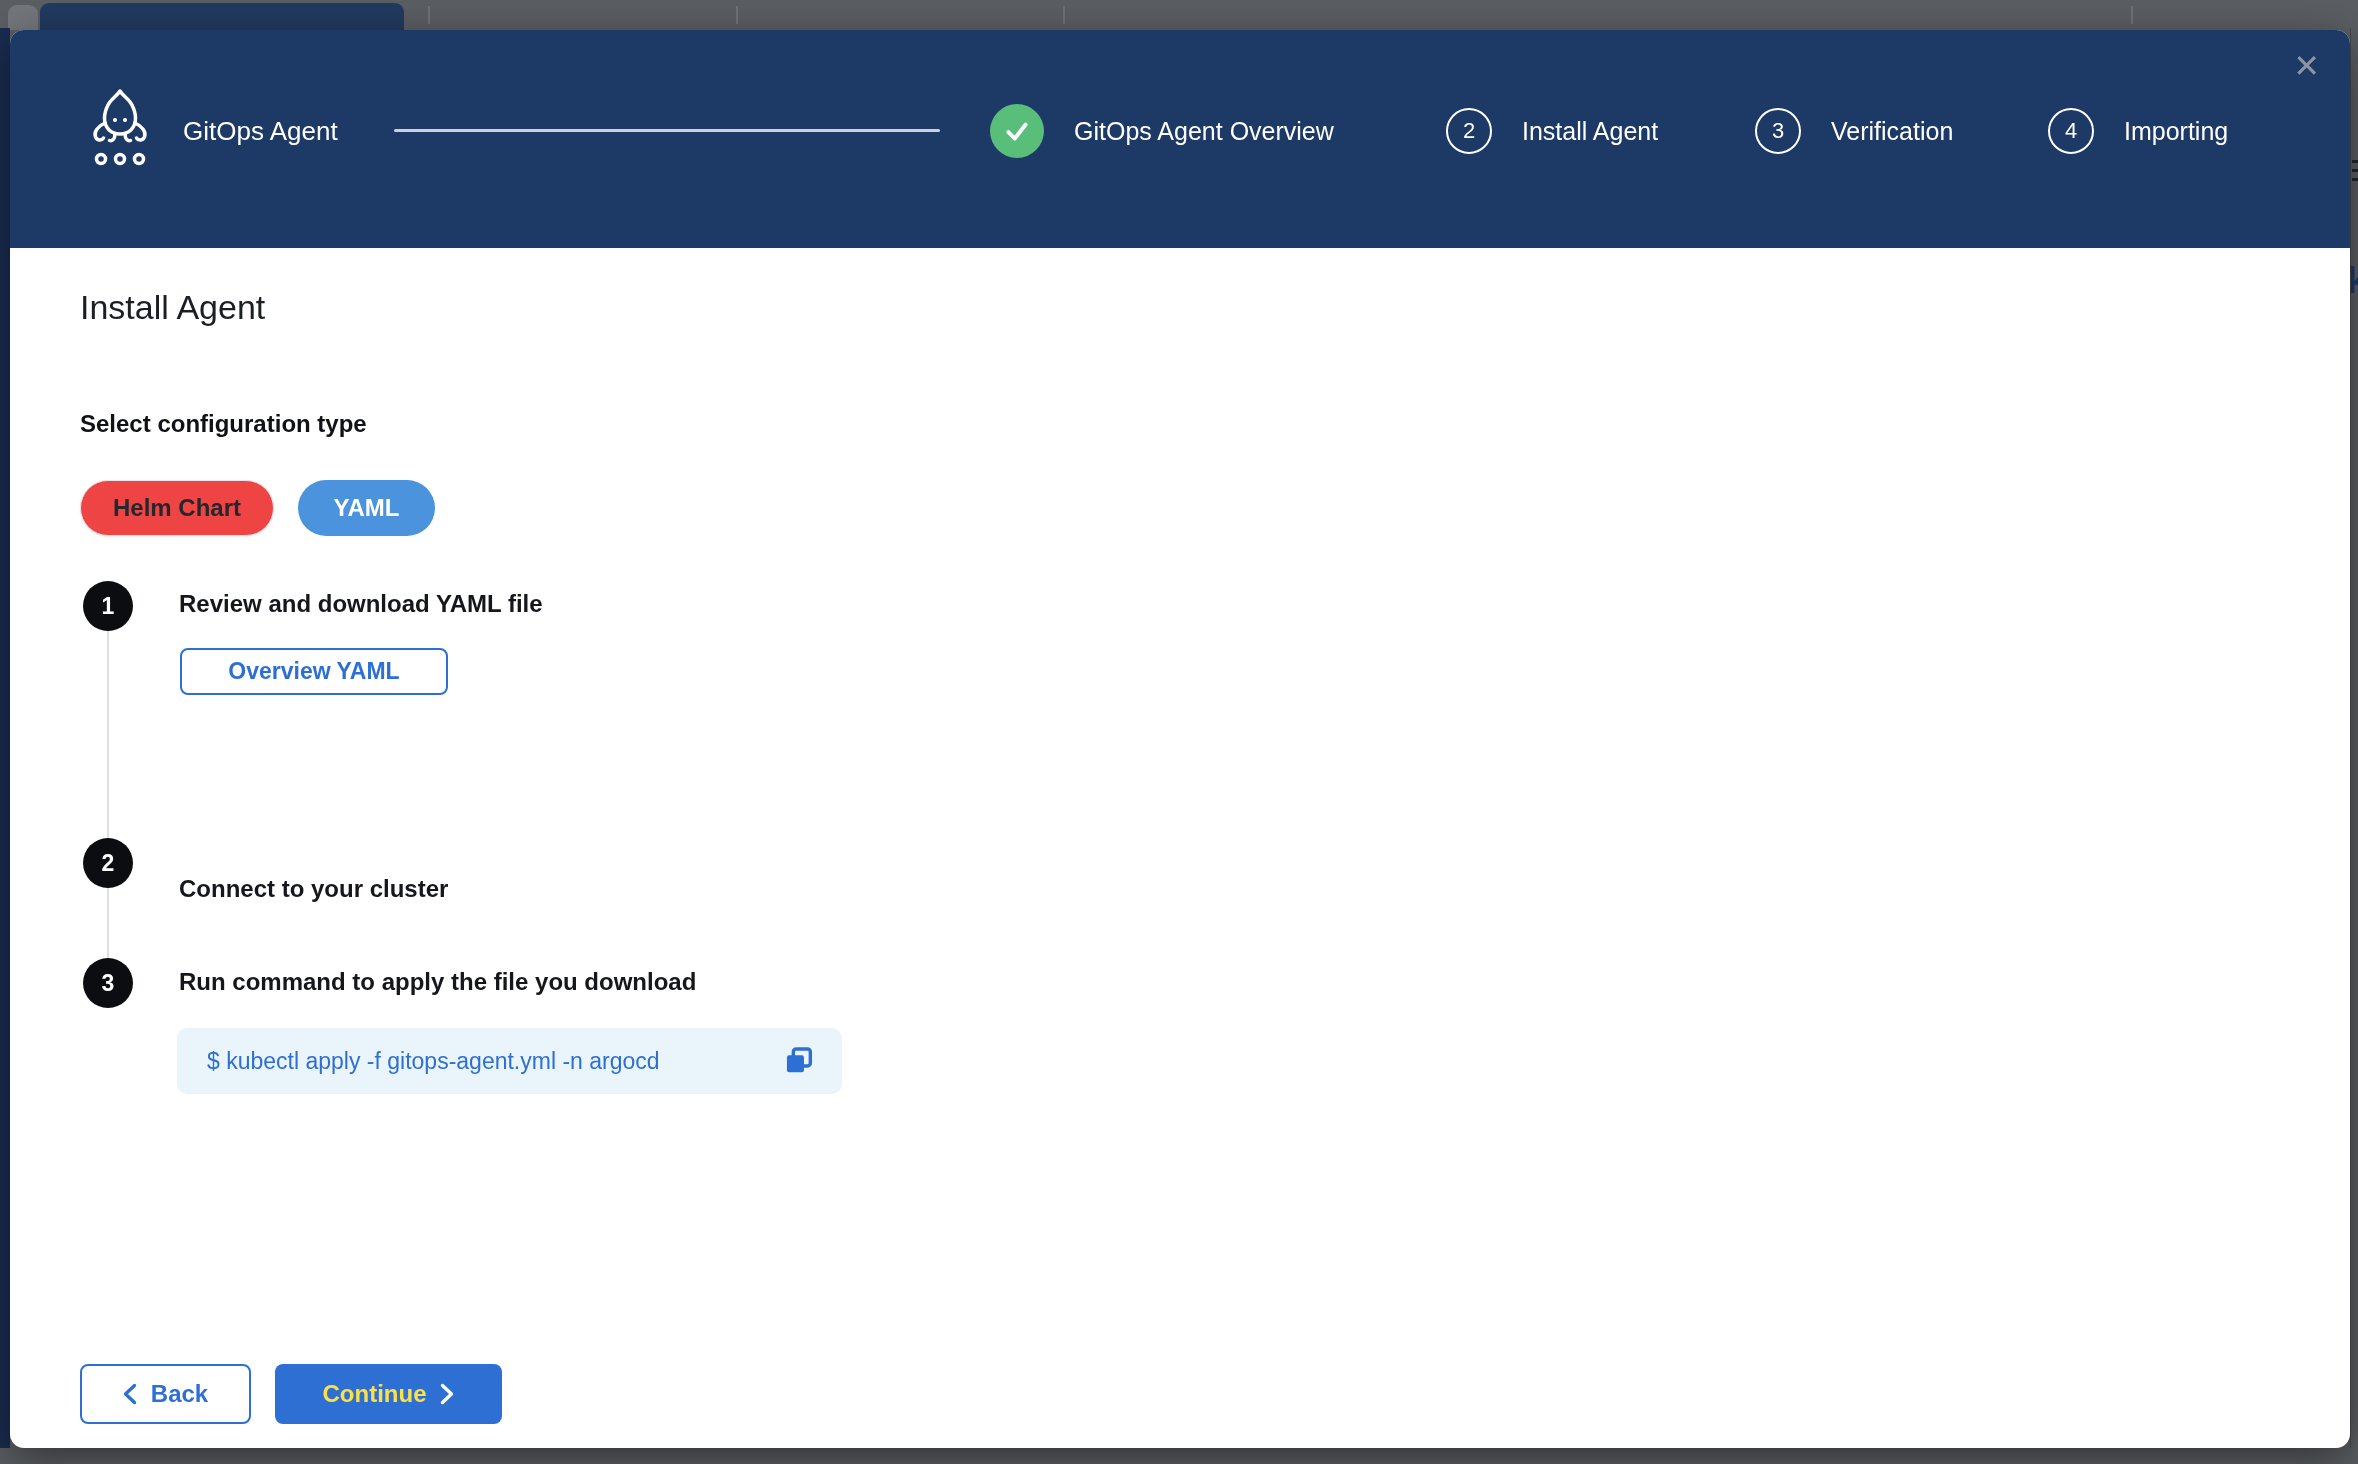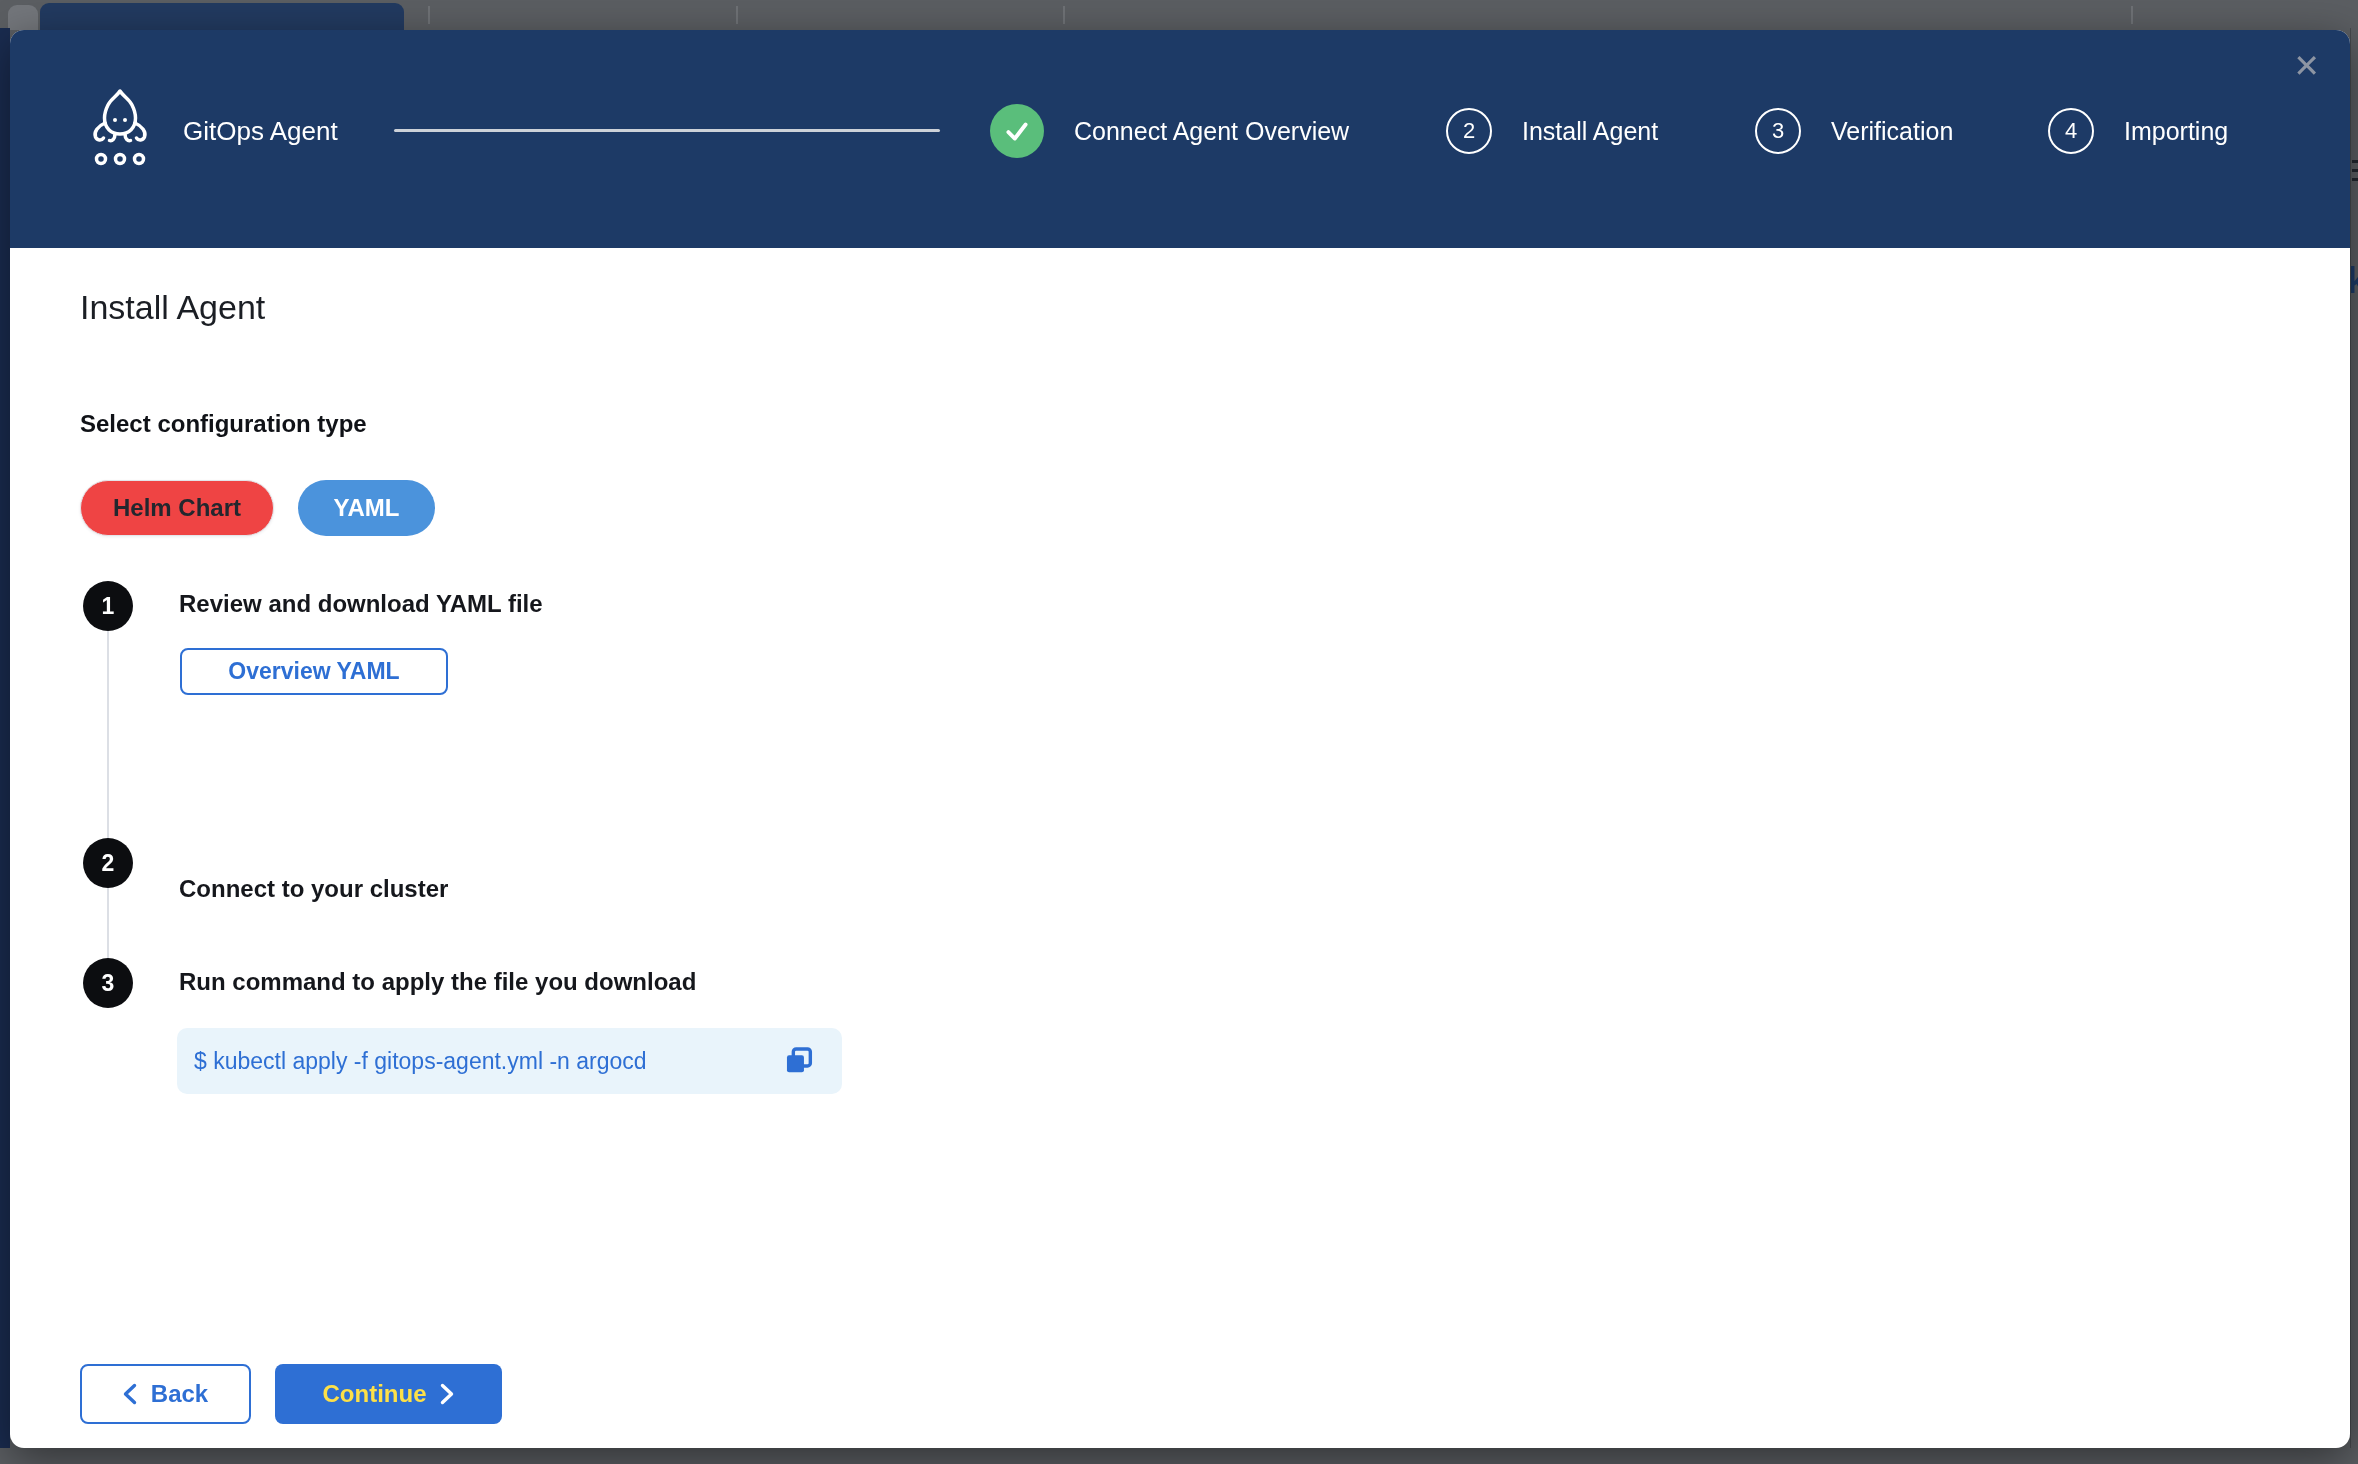--- a/index.html
+++ b/index.html
@@ -54,21 +54,21 @@
 
   .yaml-card { position:absolute; left:167px; top:692px; width:1465px; height:72px; background:#ffffff;
                border:1px solid #f1f2f4; border-radius:10px; box-shadow:0 3px 12px rgba(35,40,50,0.13);
                display:flex; align-items:center; cursor:pointer; }
   .yaml-card .fname { margin-left:28px; font-size:24px; color:#6e7077; }
   .card-copy { position:absolute; right:96px; top:17px; cursor:pointer; }
   .card-chevron { position:absolute; right:36px; top:28px; cursor:pointer; }
 
   .cmd-box { position:absolute; left:167px; top:998px; width:665px; height:66px; background:#e9f4fb;
              border-radius:10px; display:flex; align-items:center; }
-  .cmd-text { margin-left:17px; font-size:23px; color:#2e6fd4; white-space:nowrap; }
+  .cmd-text { margin-left:30px; font-size:23px; color:#2e6fd4; white-space:nowrap; }
   .cmd-copy { position:absolute; right:26px; top:16px; cursor:pointer; }
 
   .btn { position:absolute; top:1294px; height:60px; border-radius:8px; display:flex; align-items:center;
          justify-content:center; gap:14px; font-size:24px; font-weight:bold; cursor:pointer;margin-top:40px; }
   .btn.back { left:70px; width:171px; background:#ffffff; border:2px solid #2e6fd4; color:#2e6fd4; }
   .btn.continue { left:265px; width:227px; background:#2e6fd4; color:#fde047; }
 </style>
 </head>
 <body>
 
@@ -106,21 +106,21 @@
     </svg>
     <div class="brand">GitOps Agent</div>
     <div class="brand-line"></div>
 
     <div class="hstep" style="left:980px">
       <div class="check-circle">
         <svg width="28" height="28" viewBox="0 0 26 26" fill="none" stroke="#ffffff" stroke-width="3.6" stroke-linecap="round" stroke-linejoin="round">
             <polyline points="5,14 11,20 21,7"></polyline>
           </svg>
       </div>
-      <div class="lbl">Connect Agent Overview</div>
+      <div class="lbl">GitOps Agent Overview</div>
     </div>
     <div class="hstep" style="left:1436px">
       <div class="ring">2</div>
       <div class="lbl">Install Agent</div>
     </div>
     <div class="hstep" style="left:1745px">
       <div class="ring">3</div>
       <div class="lbl">Verification</div>
     </div>
     <div class="hstep" style="left:2038px">

